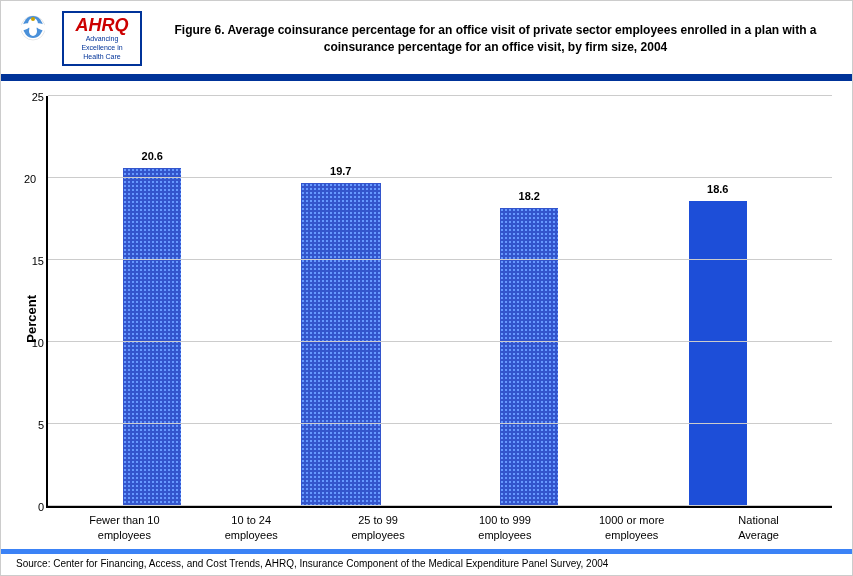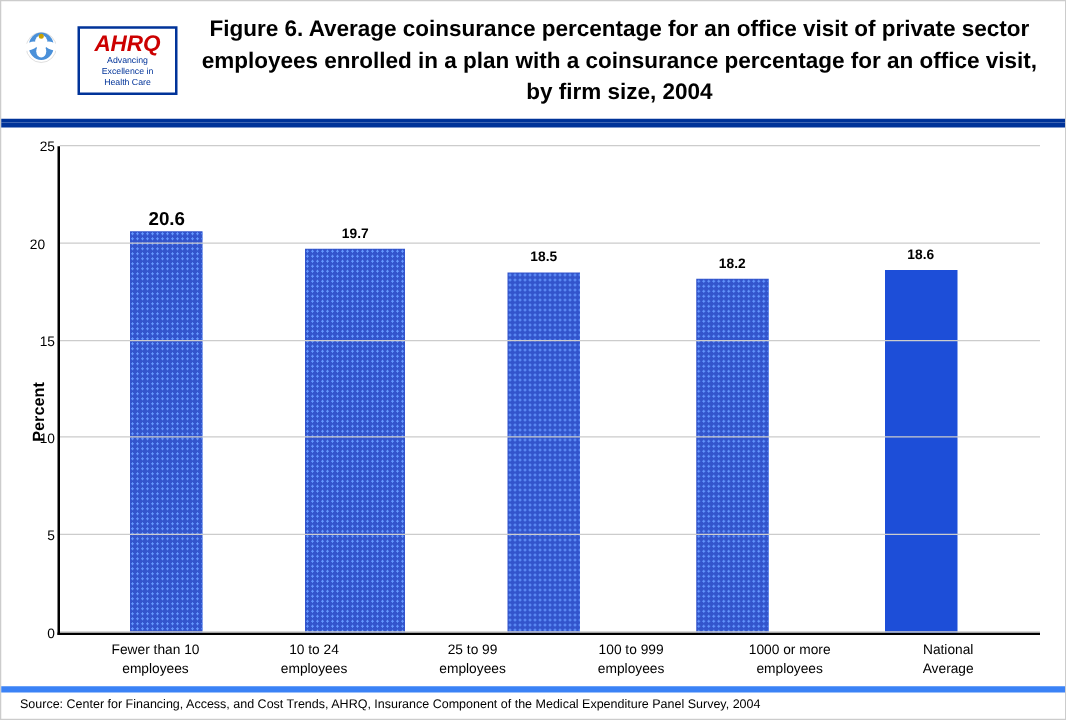--- a/index.html
+++ b/index.html
@@ -60,21 +60,21 @@
     }
 
     .ahrq-sub {
       font-size: 7px;
       color: #003399;
       text-align: center;
       line-height: 1.3;
     }
 
     .header-title {
-      font-size: 18px;
+      font-size: 12px;
       font-weight: bold;
       color: #000;
       line-height: 1.4;
       text-align: center;
       flex: 1;
     }
 
     
     .divider-blue {
       height: 4px;
@@ -252,31 +252,26 @@
 
       <div class="y-axis-label">Percent</div>
 
       <div class="chart-plot-area">
 
         <div class="chart-grid" id="chartGrid">
 
           <div class="bars-area" id="barsArea">
               <div class="bar-group">
                 <div class="bar" style="height: 82.4%; width: 58px; position: relative;">
-                  <div style="position: absolute; top: -18px; left: 50%; transform: translateX(-50%); font-size: 15px; font-weight: bold; color: rgb(0, 0, 0); white-space: nowrap; text-align: right;">20.6</div>
+                  <div style="position: absolute; top: -18px; left: 50%; transform: translateX(-50%); font-size: 11px; font-weight: bold; color: rgb(0, 0, 0); white-space: nowrap; text-align: right;">20.6</div>
                 </div>
               </div>
               <div class="bar-group">
                 <div class="bar" style="height: 78.8%; width: 80px; position: relative;">
                   <div style="position: absolute; top: -18px; left: 50%; transform: translateX(-50%); font-size: 11px; font-weight: bold; color: rgb(0, 0, 0); white-space: nowrap;">19.7</div>
-                </div>
-              </div>
-              <div class="bar-group">
-                <div class="bar" style="height: 74%; width: 58px; position: relative;">
-                  <div style="position: absolute; top: -18px; left: 50%; transform: translateX(-50%); font-size: 11px; font-weight: bold; color: rgb(0, 0, 0); white-space: nowrap;">18.5</div>
                 </div>
               </div>
               <div class="bar-group">
                 <div class="bar" style="height: 72.8%; width: 58px; position: relative;">
                   <div style="position: absolute; top: -18px; left: 50%; transform: translateX(-50%); font-size: 11px; font-weight: bold; color: rgb(0, 0, 0); white-space: nowrap;">18.2</div>
                 </div>
               </div>
               <div class="bar-group">
                 <div class="bar national" style="height: 74.4%; width: 58px; position: relative;">
                   <div style="position: absolute; top: -18px; left: 50%; transform: translateX(-50%); font-size: 11px; font-weight: bold; color: rgb(0, 0, 0); white-space: nowrap;">18.6</div>

